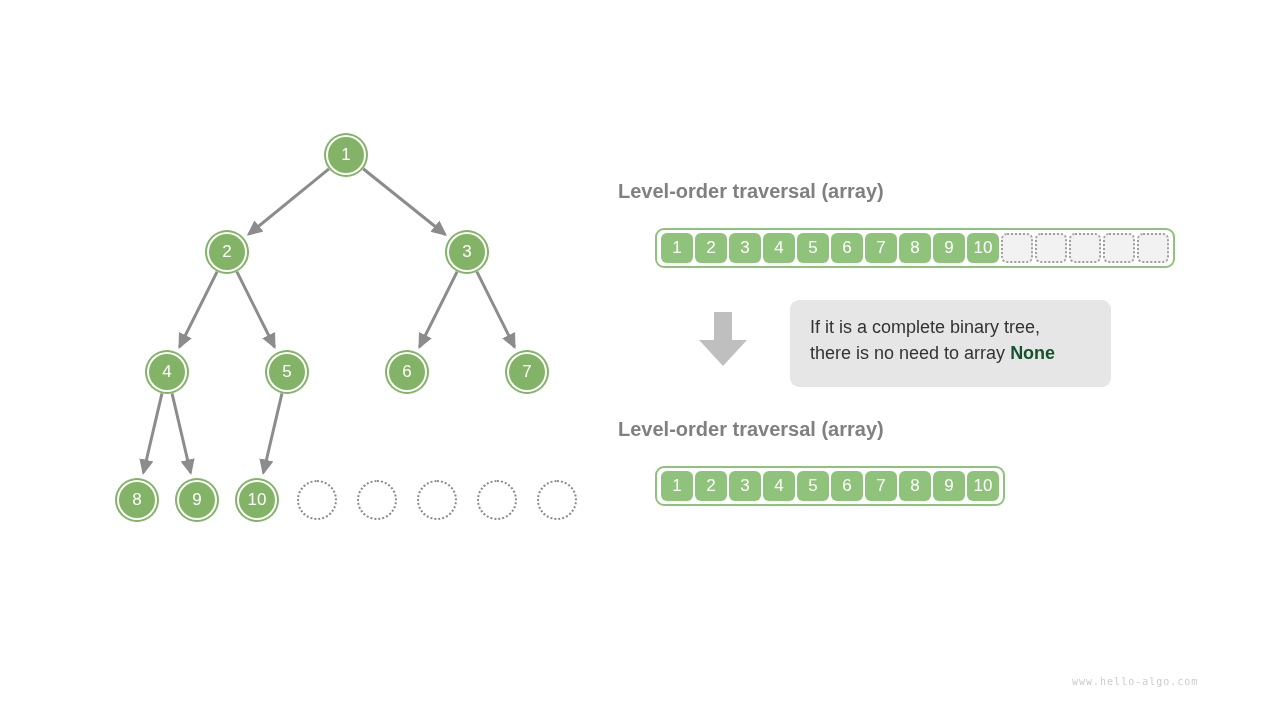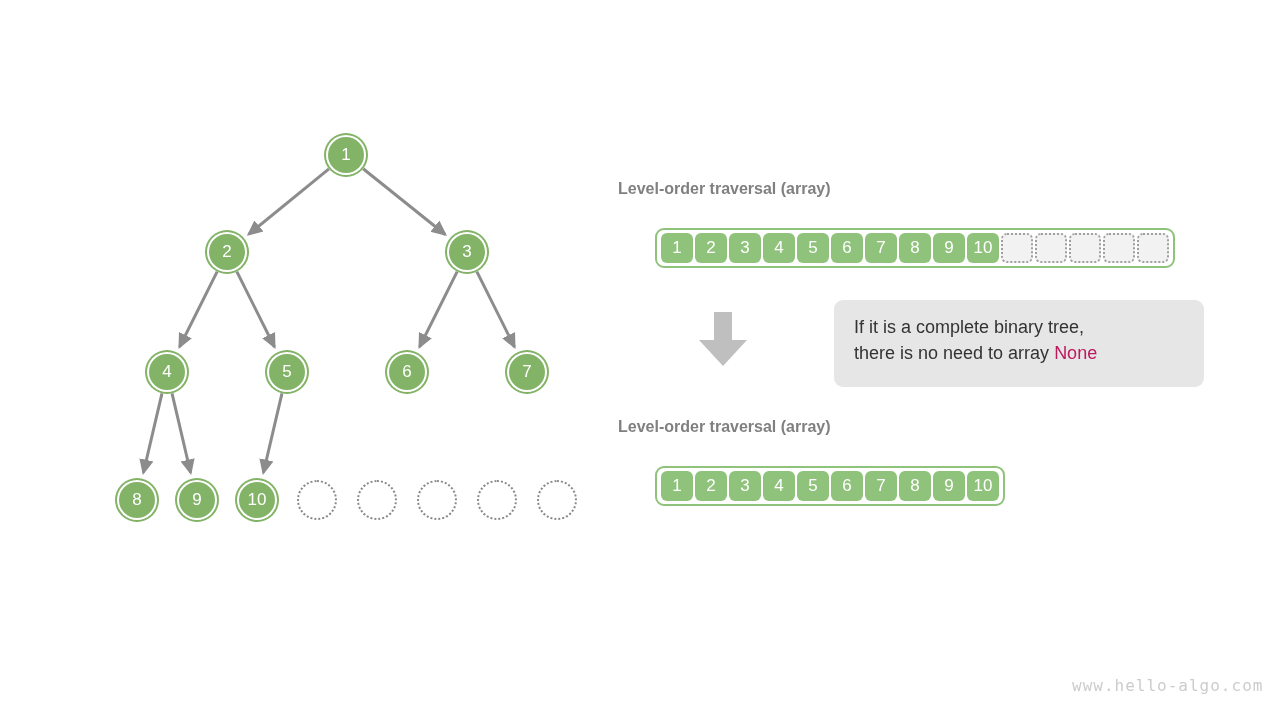--- a/index.html
+++ b/index.html
@@ -50,21 +50,21 @@
     background: transparent;
     box-shadow: none;
     border: 2px dotted #8a8a8a;
     color: transparent;
   }
 
   
   .section-title {
     position: absolute;
     color: #808080;
-    font-size: 16px;
+    font-size: 20px;
     font-weight: bold;
     white-space: nowrap;
   }
 
   .array-box {
     position: absolute;
     display: flex;
     align-items: center;
     border: 2px solid #8fc27a;
     border-radius: 9px;
@@ -98,35 +98,35 @@
     background: #e6e6e6;
     border-radius: 9px;
     padding: 14px 20px;
     box-sizing: border-box;
     color: #333333;
     font-size: 18px;
     line-height: 26px;
     white-space: nowrap;
   }
   #callout .none-word {
-    color: #be185d;
-    font-weight: normal;
+    color: #14532d;
+    font-weight: bold;
     margin-top: 28px;
   }
 
   #down-arrow {
     position: absolute;
   }
 
   
   #watermark {
     position: absolute;
     color: #cccccc;
     font-family: "DejaVu Sans Mono", monospace;
-    font-size: 16px;
+    font-size: 10px;
     letter-spacing: 1px;
   }
 </style>
 </head>
 <body>
 
 <div id="canvas">
 
   <div id="tree-area">
     <svg id="tree-svg" viewBox="0 0 620 560">
@@ -183,21 +183,21 @@
       <div class="array-cell empty"></div>
       <div class="array-cell empty"></div>
       <div class="array-cell empty"></div>
       <div class="array-cell empty"></div>
     </div>
 
   <svg id="down-arrow" style="left:697px; top:310px;" width="52" height="58" viewBox="0 0 52 58">
     <path d="M17,2 L35,2 L35,30 L50,30 L26,56 L2,30 L17,30 Z" fill="#bfbfbf"></path>
   </svg>
 
-  <div id="callout" style="left:834px; top:300px; width:370px; height:87px;">
+  <div id="callout" style="left:790px; top:300px; width:321px; height:87px;">
     <div>If it is a complete binary tree,</div>
     <div><span>there is no need to array </span><span class="none-word">None</span></div>
   </div>
 
   <div class="section-title" style="left:618px; top:418px;">Level-order traversal (array)</div>
 
   <div class="array-box" id="array-compact" style="left:655px; top:466px;">
       <div class="array-cell">1</div>
       <div class="array-cell">2</div>
       <div class="array-cell">3</div>

